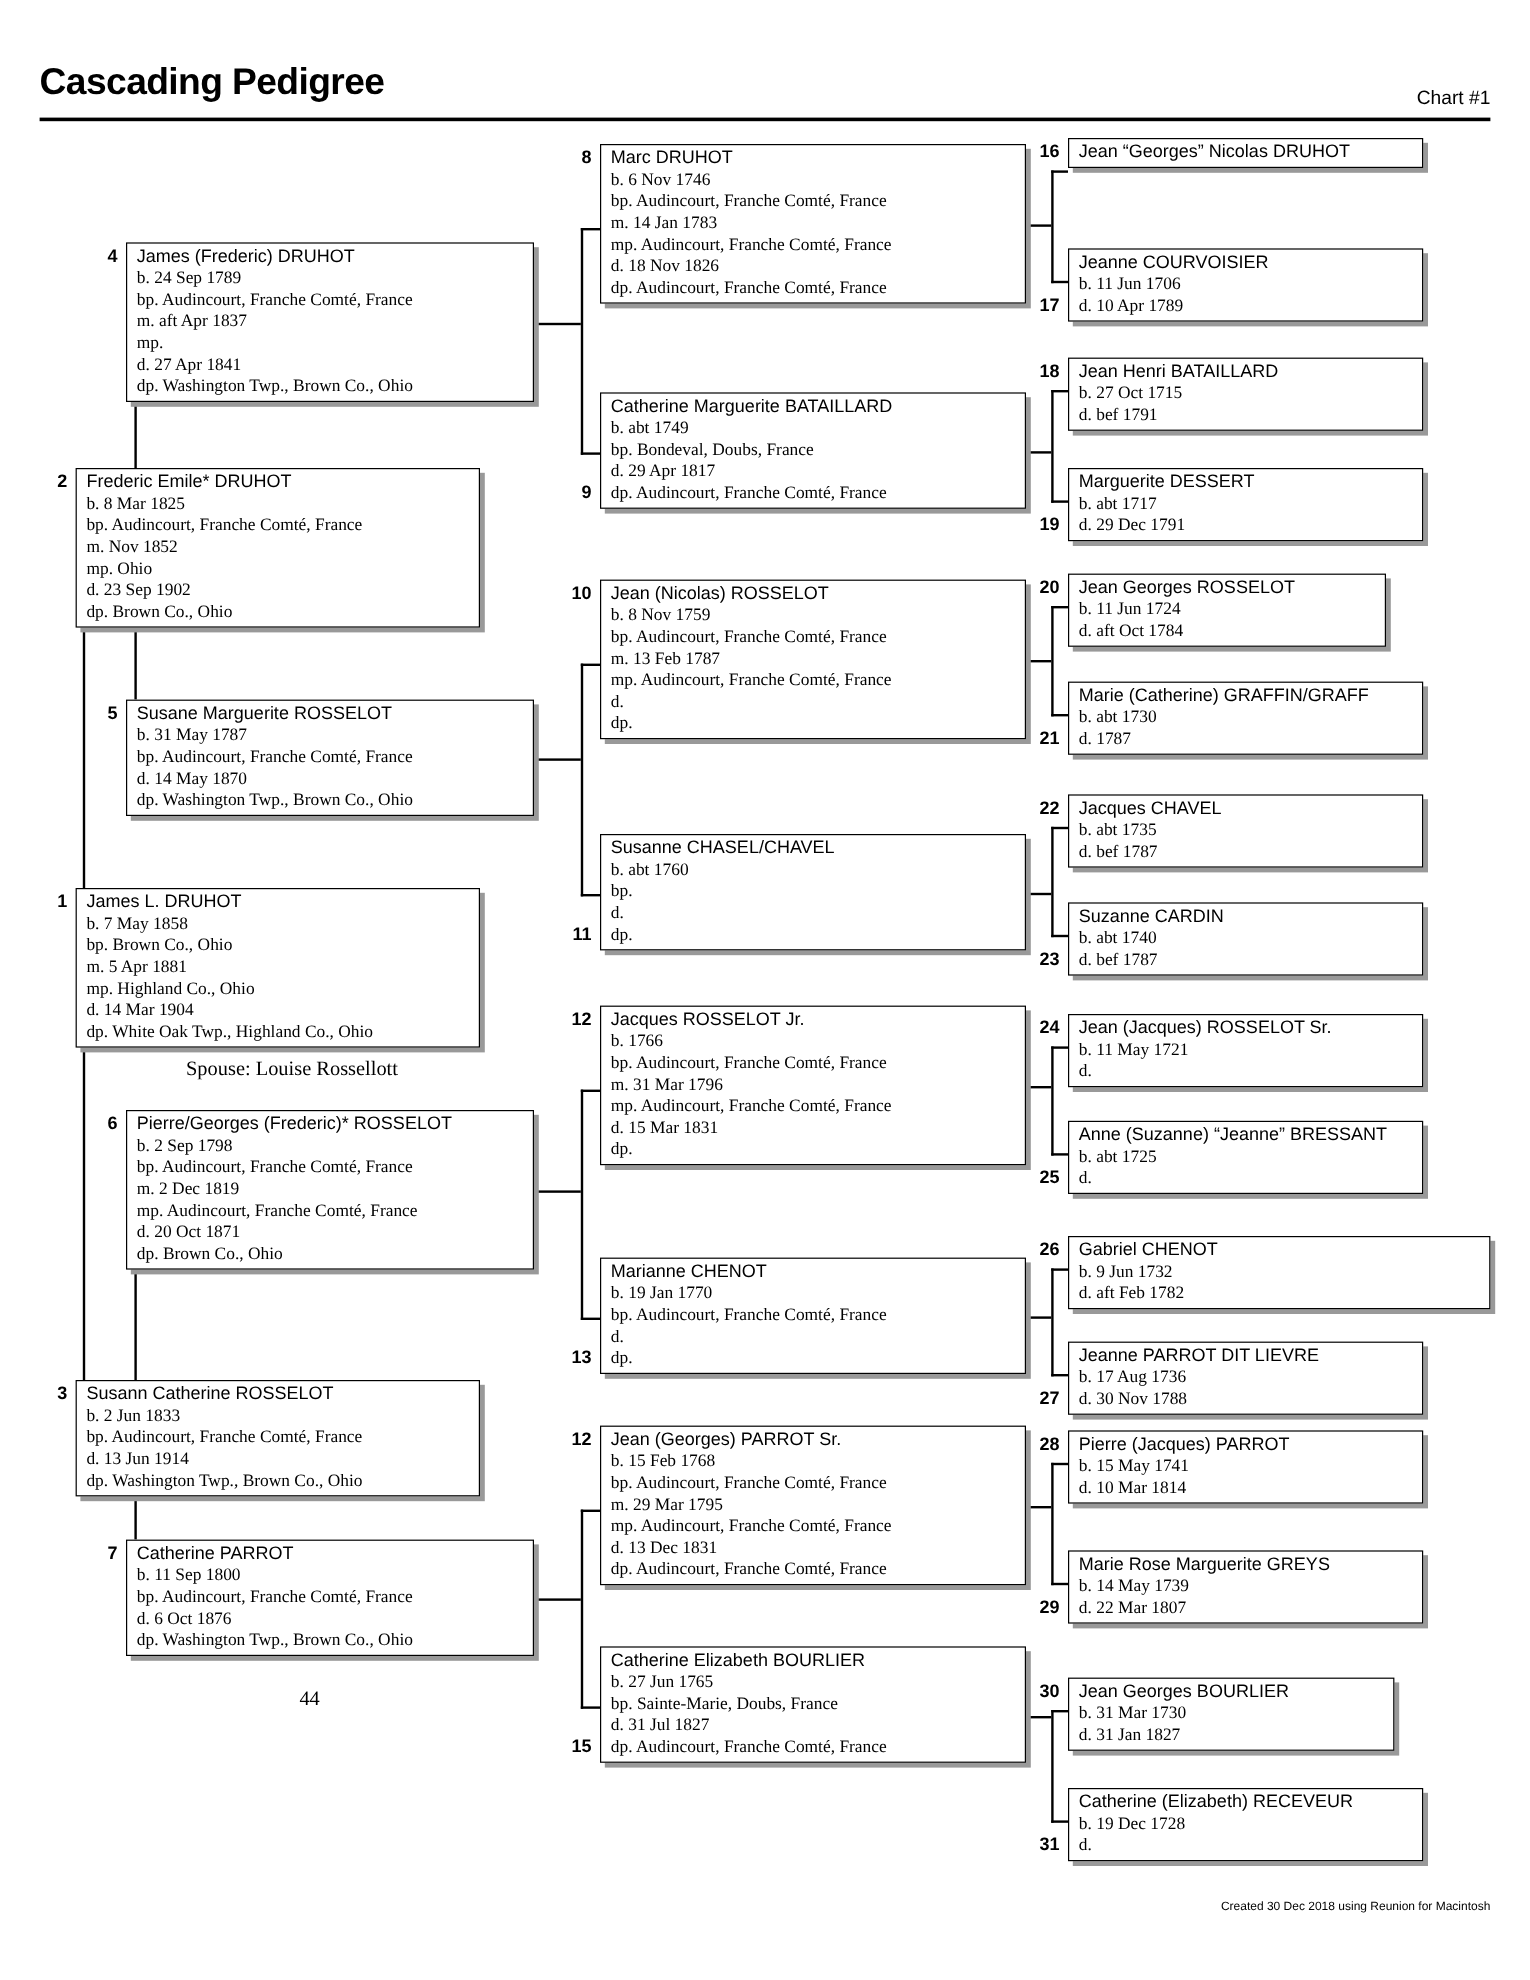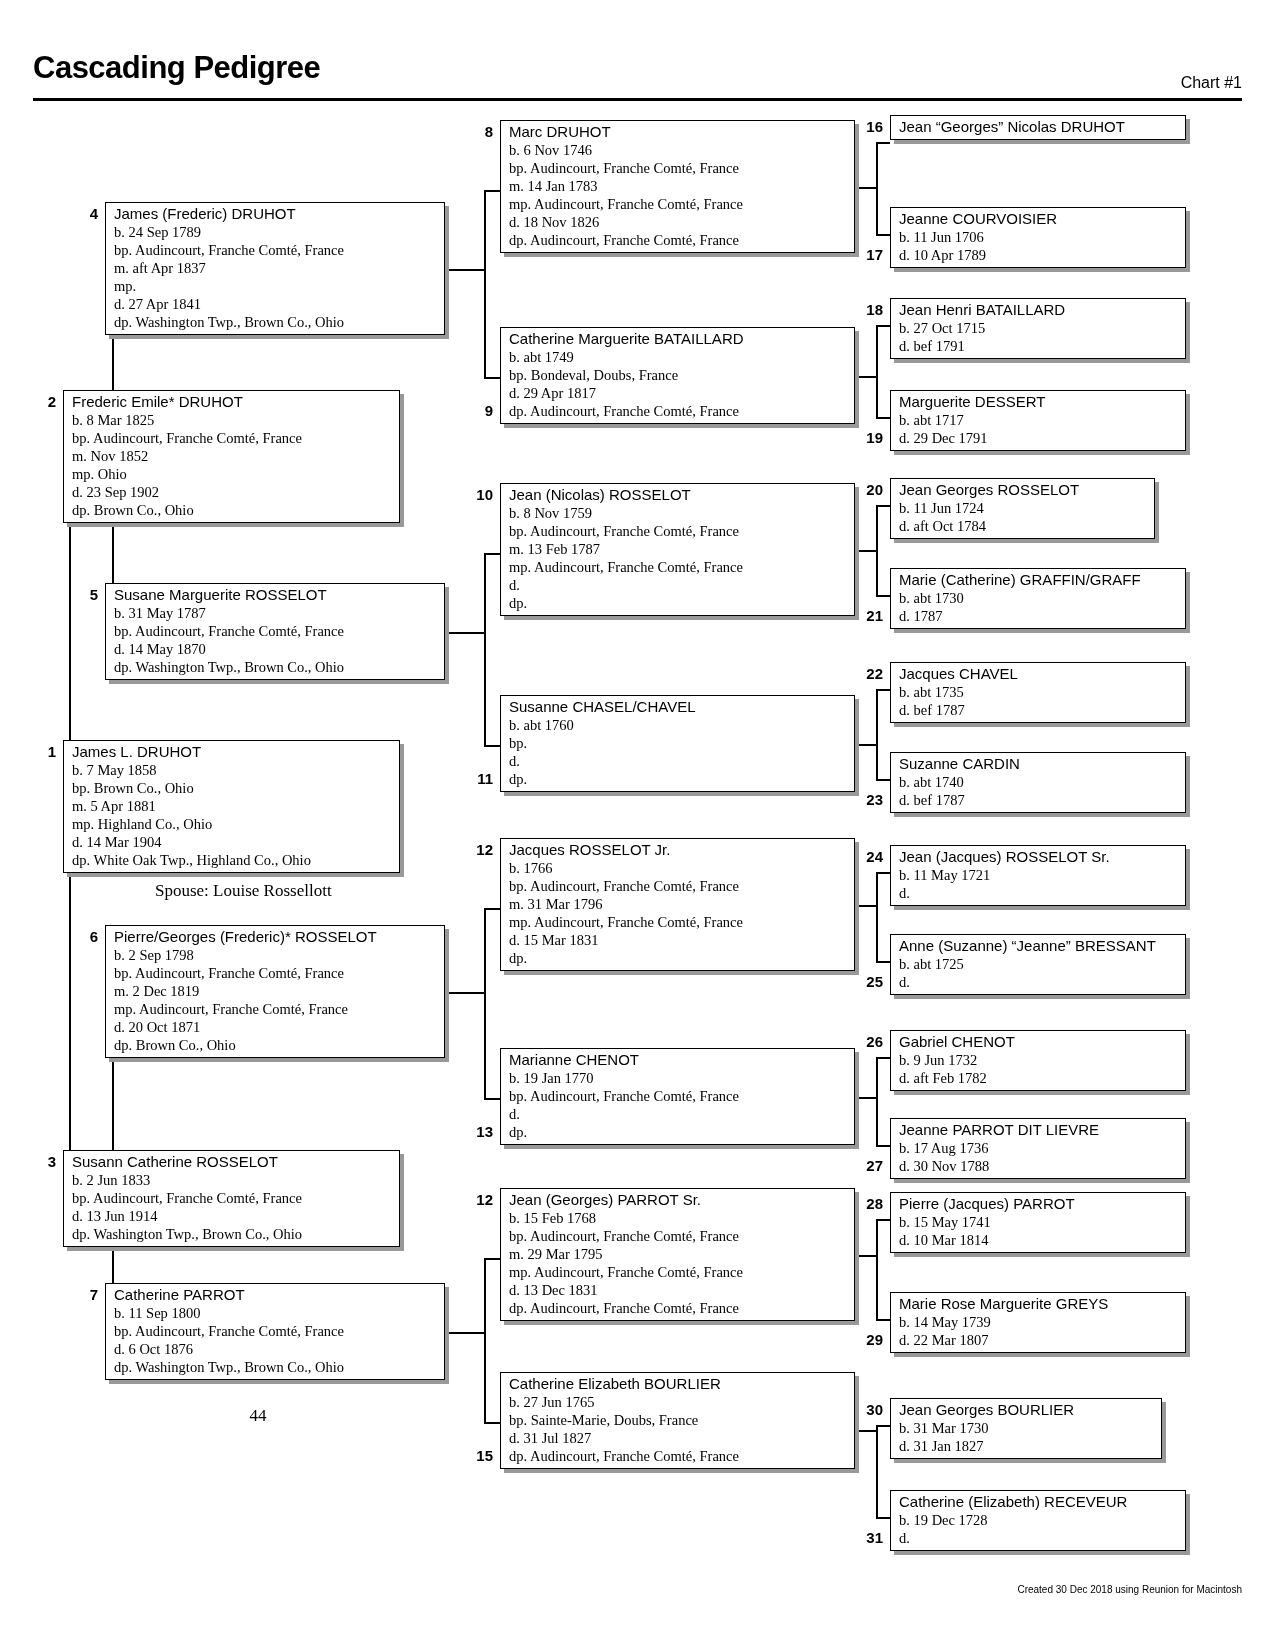--- a/index.html
+++ b/index.html
@@ -310,21 +310,21 @@
   <div class="pname">Jean (Jacques) ROSSELOT Sr.</div>
   <div class="pdetails">b. 11 May 1721
 d.</div>
 </div>
 <div class="pbox" style="left:890px;top:934px;width:296px">
   <div class="pnum bottom">25</div>
   <div class="pname">Anne (Suzanne) “Jeanne” BRESSANT</div>
   <div class="pdetails">b. abt 1725
 d.</div>
 </div>
-<div class="pbox" style="left:890px;top:1030px;width:296px">
+<div class="pbox" style="left:890px;top:1030px;width:352px">
   <div class="pnum top">26</div>
   <div class="pname">Gabriel CHENOT</div>
   <div class="pdetails">b. 9 Jun 1732
 d. aft Feb 1782</div>
 </div>
 <div class="pbox" style="left:890px;top:1118px;width:296px">
   <div class="pnum bottom">27</div>
   <div class="pname">Jeanne PARROT DIT LIEVRE</div>
   <div class="pdetails">b. 17 Aug 1736
 d. 30 Nov 1788</div>

